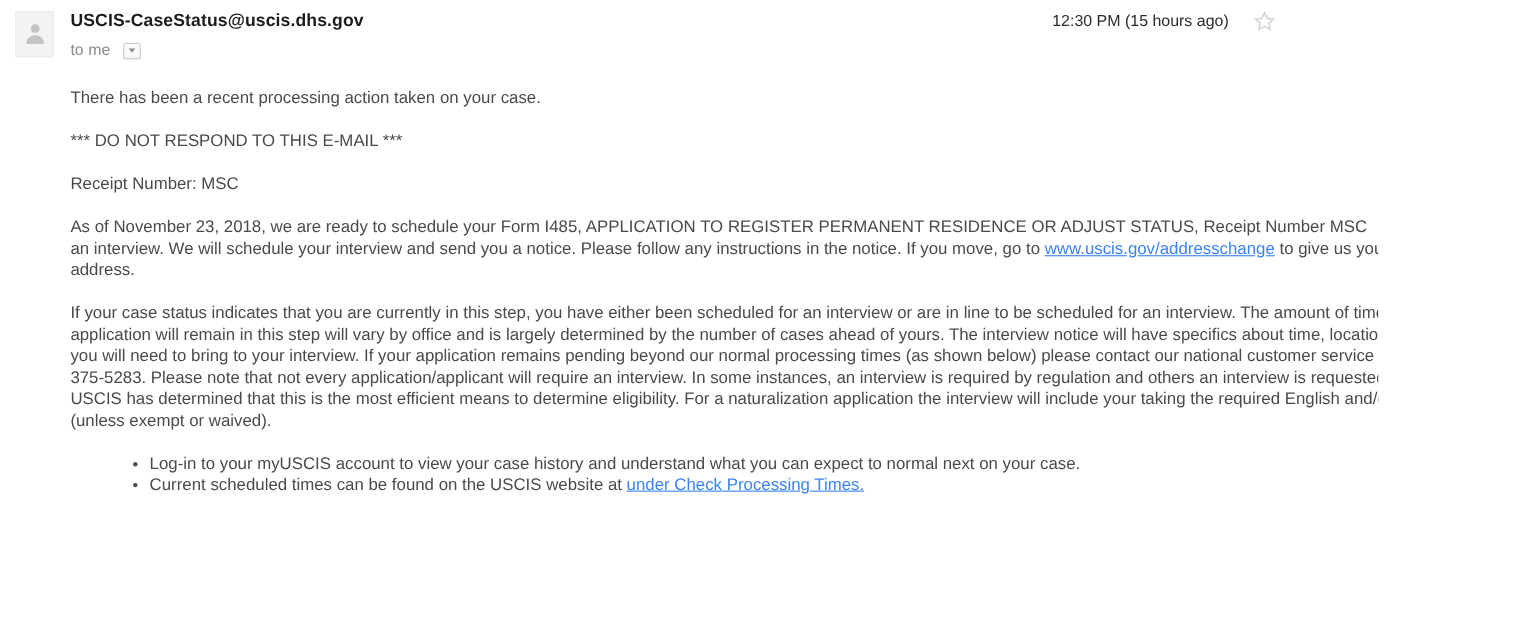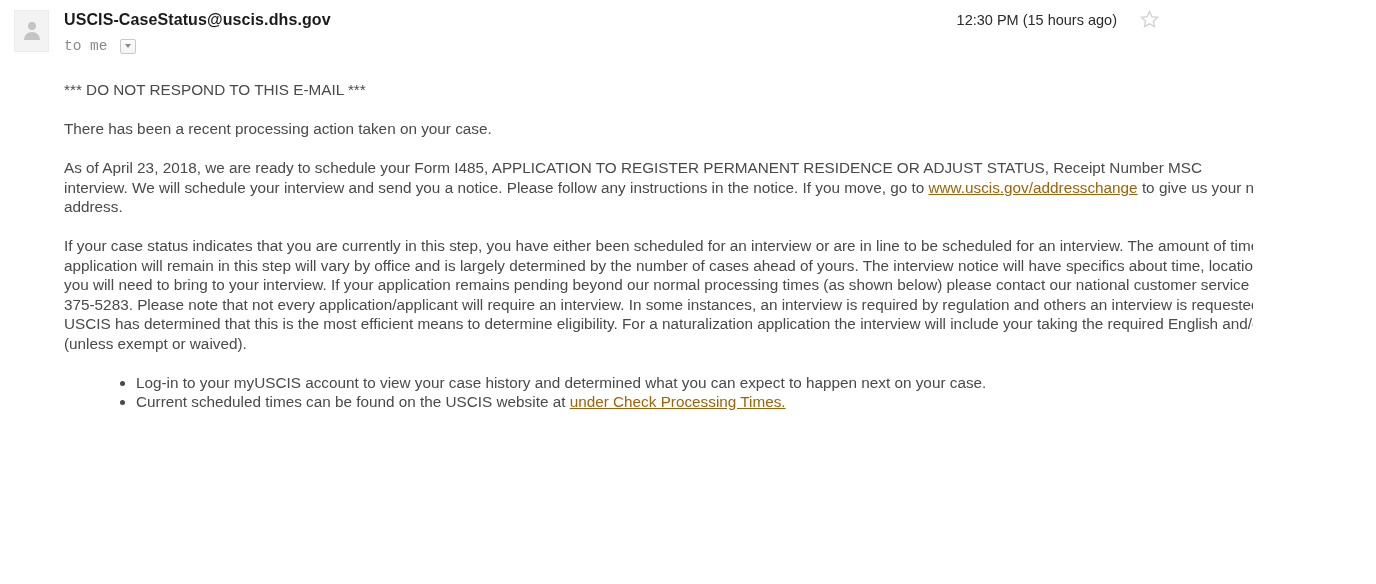--- a/index.html
+++ b/index.html
@@ -16,21 +16,21 @@
   
   .avatar {
     position: absolute; left: 14px; top: 10px;
     width: 35px; height: 42px;
     background: #f3f3f3; border: 1px solid #ececec;
     display: flex; align-items: center; justify-content: center;
   }
   .sender-block { position: absolute; left: 64px; top: 11px; }
   .sender-name { font-size: 16px; font-weight: bold; color: #1b1b1b; letter-spacing: .1px; }
   .to-row { margin-top: 9px; display: flex; align-items: center; }
-  .to-label { font-size: 14.5px; color: #8a8a8a; font-family: Liberation Mono, monospace; }
+  .to-label { font-size: 14.5px; color: #8a8a8a; }
   .details-btn {
     margin-left: 12px; width: 16px; height: 15px;
     border: 1px solid #c9c9c9; border-radius: 2px;
     background: linear-gradient(#fdfdfd, #f4f4f4);
     display: inline-flex; align-items: center; justify-content: center;
     cursor: pointer;
   }
   .tri-down {
     width: 0; height: 0;
     border-left: 3.5px solid transparent;
@@ -55,21 +55,21 @@
   }
   .more-seg { flex: 1; display: flex; align-items: center; justify-content: center; cursor: pointer; }
   .more-seg .tri-down { border-top-color: #5f5f5f; border-left-width: 4px; border-right-width: 4px; border-top-width: 5px; }
 
   
   .email-body {
     position: absolute; left: 64px; top: 80px; width: 1303px;
     font-size: 15.3px; line-height: 19.5px; color: #4a4a4a;
   }
   .email-body p { margin: 0 0 19.5px 0; }
-  .email-body a { color: #a16207; text-decoration: underline; cursor: pointer; }
+  .email-body a { color: #3b82f6; text-decoration: underline; cursor: pointer; }
   .msc-gap { display: inline-block; width: 100px; }
   .email-body ul { margin: 19.5px 0 0 0; padding: 0 0 0 72px; }
   .email-body li { margin: 0; padding: 0; }
 </style>
 </head>
 <body>
 
 <div class="screen">
 
   <div class="avatar">
@@ -103,33 +103,34 @@
         <path fill="#5f5f5f" d="M9 8V3.5L1.5 10 9 16.5V12c5.5 0 9.5 1.7 12.5 5.5C20.3 11.3 16.5 8.8 9 8z"></path>
       </svg>
     </div>
     <div class="more-seg">
       <span class="tri-down"></span>
     </div>
   </div>
 
   <div class="email-body">
 
+    <p>There has been a recent processing action taken on your case.</p>
+
     <p>*** DO NOT RESPOND TO THIS E-MAIL ***</p>
 
-    <p>There has been a recent processing action taken on your case.</p>
+    <p>Receipt Number: MSC</p>
 
 
 
-
-    <p><span>As of April 23, 2018, we are ready to schedule your Form I485, APPLICATION TO REGISTER PERMANENT RESIDENCE OR ADJUST STATUS, Receipt Number MSC</span><span class="msc-gap"></span><span>for an interview. We will schedule your interview and send you a notice. Please follow any instructions in the notice. If you move, go to</span>
+    <p><span>As of November 23, 2018, we are ready to schedule your Form I485, APPLICATION TO REGISTER PERMANENT RESIDENCE OR ADJUST STATUS, Receipt Number MSC</span><span class="msc-gap"></span><span>for an interview. We will schedule your interview and send you a notice. Please follow any instructions in the notice. If you move, go to</span>
       <a>www.uscis.gov/addresschange</a>
       <span>to give us your new mailing address.</span></p>
 
     <p>If your case status indicates that you are currently in this step, you have either been scheduled for an interview or are in line to be scheduled for an interview. The amount of time your application will remain in this step will vary by office and is largely determined by the number of cases ahead of yours. The interview notice will have specifics about time, location and anything you will need to bring to your interview. If your application remains pending beyond our normal processing times (as shown below) please contact our national customer service center at 1-800-375-5283. Please note that not every application/applicant will require an interview. In some instances, an interview is required by regulation and others an interview is requested because USCIS has determined that this is the most efficient means to determine eligibility. For a naturalization application the interview will include your taking the required English and/or Civics tests (unless exempt or waived).</p>
 
     <ul>
-      <li>Log-in to your myUSCIS account to view your case history and determined what you can expect to happen next on your case.</li>
+      <li>Log-in to your myUSCIS account to view your case history and understand what you can expect to normal next on your case.</li>
       <li><span>Current scheduled times can be found on the USCIS website at</span>
         <a>under Check Processing Times.</a></li>
     </ul>
 
   </div>
 </div>
 
 </body></html>

